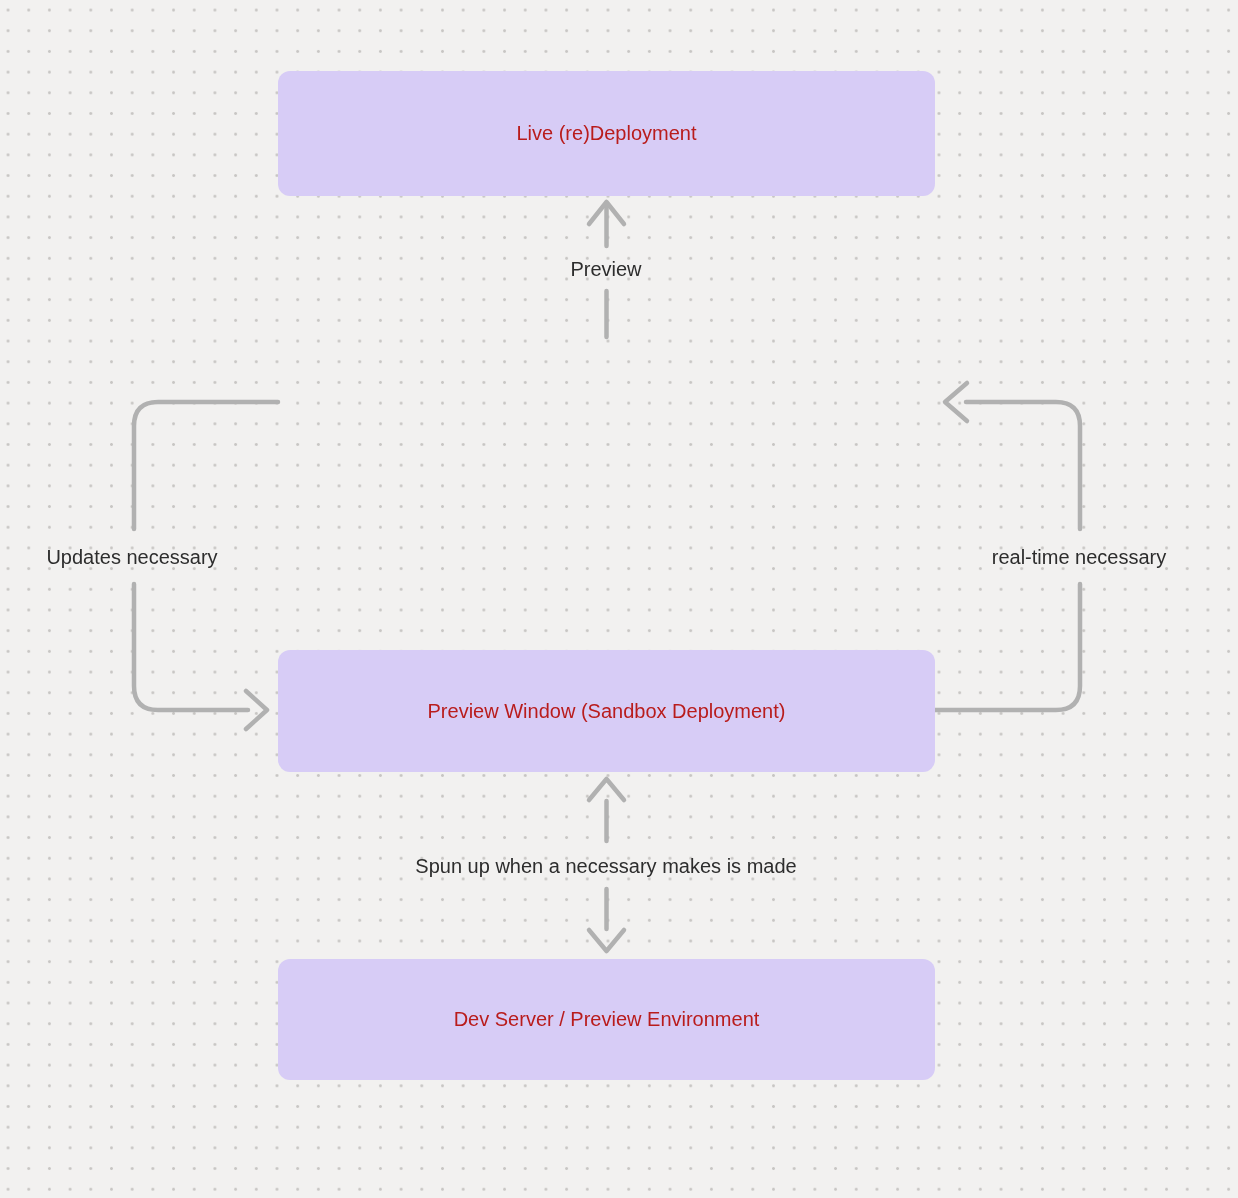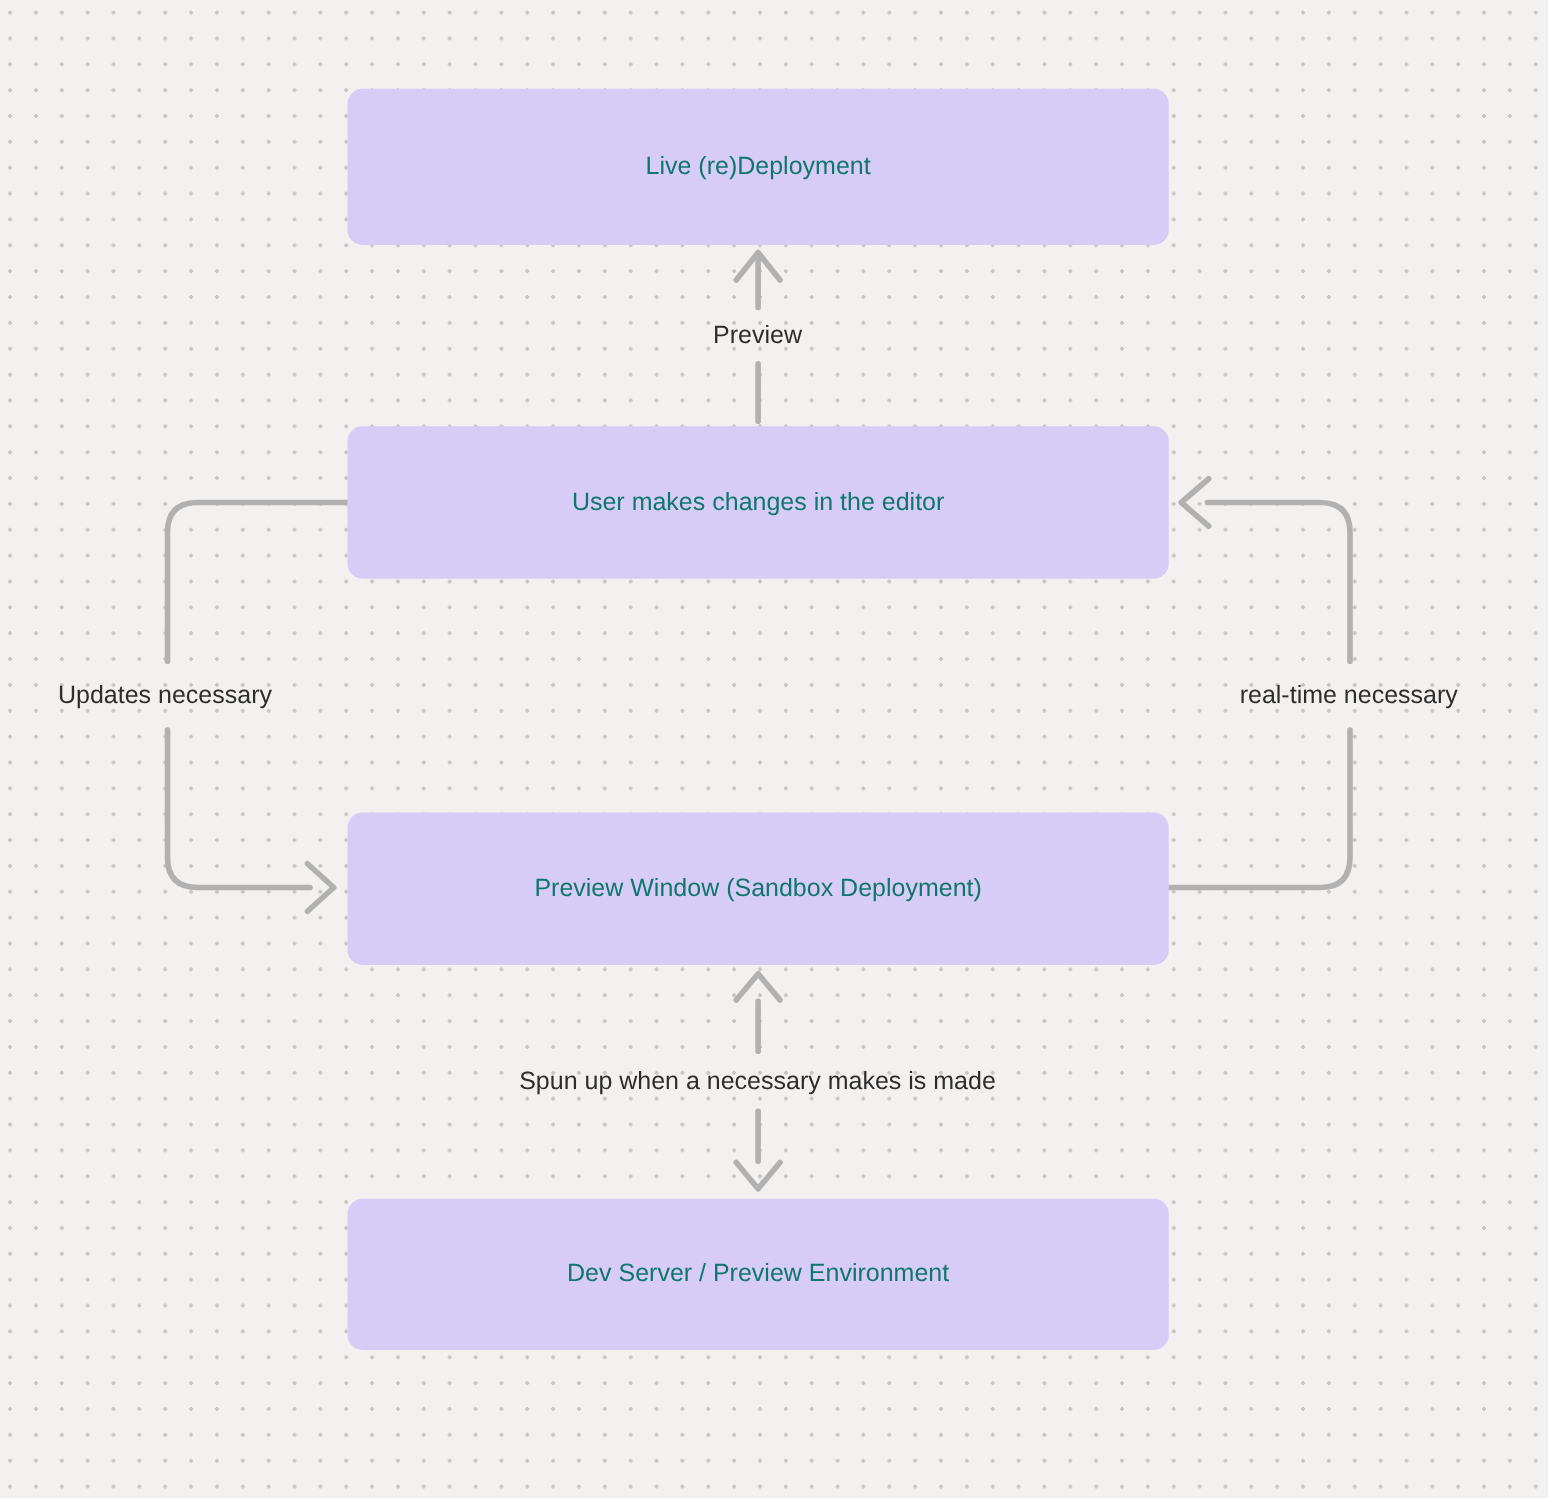--- a/index.html
+++ b/index.html
@@ -31,21 +31,21 @@
     position: absolute;
     left: 278px;
     width: 657px;
     background: #d7ccf6;
     border-radius: 12px;
     display: flex;
     align-items: center;
     justify-content: center;
     font-size: 20px;
     font-weight: 400;
-    color: #0f766e;
+    color: #b91c1c;
     text-align: center;
   }
   .node-live    { top: 71px;  height: 125px; }
   .node-user    { top: 341px; height: 122px; }
   .node-preview { top: 650px; height: 122px; }
   .node-dev     { top: 959px; height: 121px; }
   .edge-label {
     position: absolute;
     transform: translate(-50%, -50%);
     font-size: 20px;
@@ -88,23 +88,20 @@
       <path d="M589 800 L606.5 779 L624 800"></path>
       <path d="M606.5 889 L606.5 929"></path>
       <path d="M589 930 L606.5 951 L624 930"></path>
     </g>
   </svg>
 
   <div class="node node-live">
     <span>Live (re)Deployment</span>
   </div>
 
-  <div class="node node-user">
-    <span>User makes changes in the editor</span>
-  </div>
 
   <div class="node node-preview">
     <span>Preview Window (Sandbox Deployment)</span>
   </div>
 
   <div class="node node-dev">
     <span>Dev Server / Preview Environment</span>
   </div>
 
   <div class="edge-label label-publish">Preview</div>

